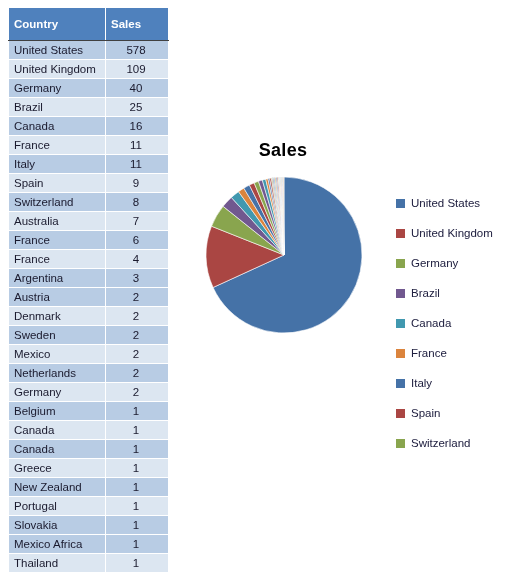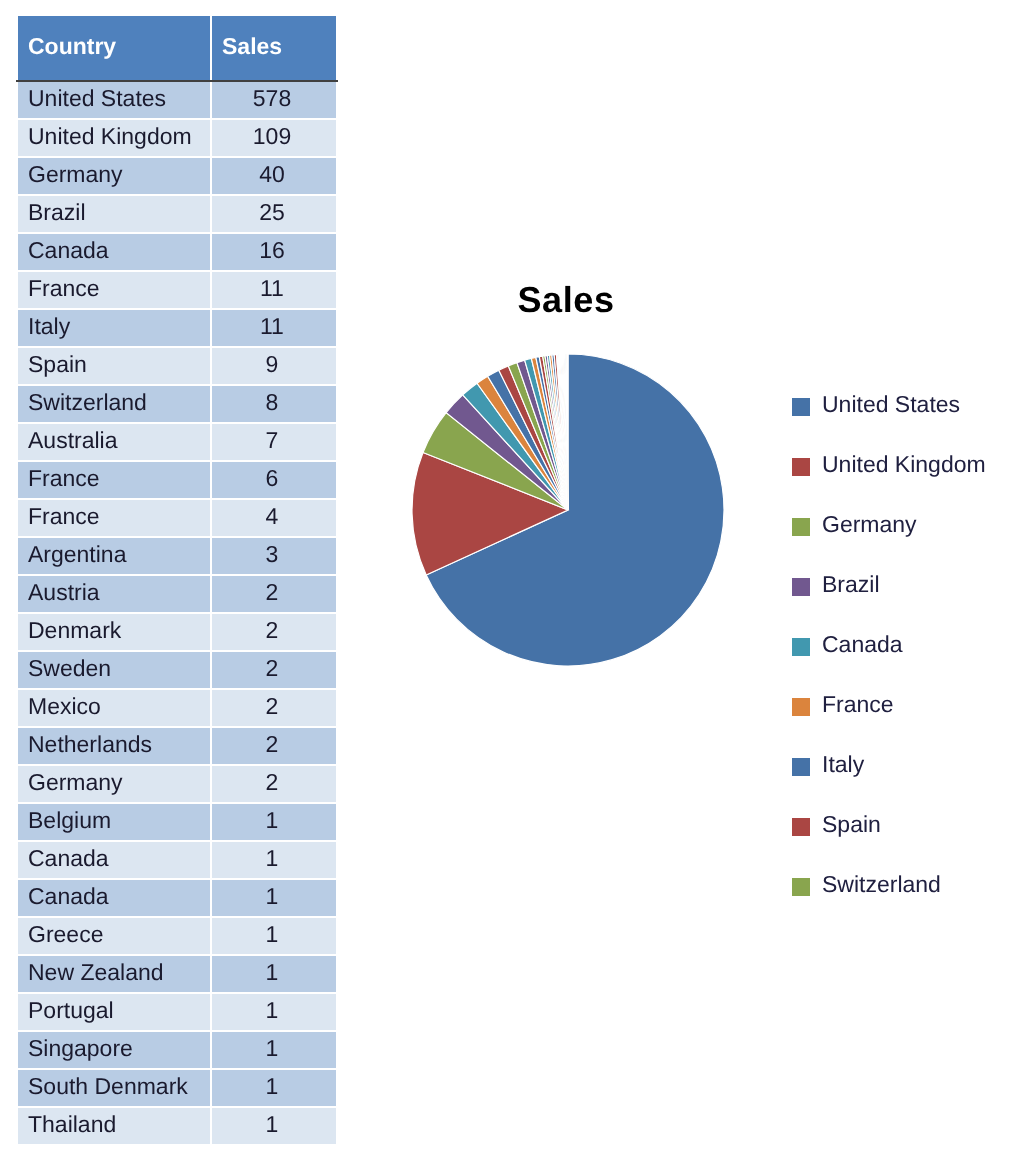--- a/index.html
+++ b/index.html
@@ -222,25 +222,25 @@
       </tr>
       <tr class="band-dark">
         <td class="col-country">New Zealand</td>
         <td class="col-sales">1</td>
       </tr>
       <tr class="band-light">
         <td class="col-country">Portugal</td>
         <td class="col-sales">1</td>
       </tr>
       <tr class="band-dark">
-        <td class="col-country">Singapore</td>
-        <td class="col-sales">1</td>
-      </tr>
-      <tr class="band-dark">
-        <td class="col-country">South Denmark</td>
+        <td class="col-country">Slovakia</td>
+        <td class="col-sales">1</td>
+      </tr>
+      <tr class="band-dark">
+        <td class="col-country">Mexico Africa</td>
         <td class="col-sales">1</td>
       </tr>
       <tr class="band-light">
         <td class="col-country">Thailand</td>
         <td class="col-sales">1</td>
       </tr>
     </tbody>
 </table>
 
 <div id="chart-area">

